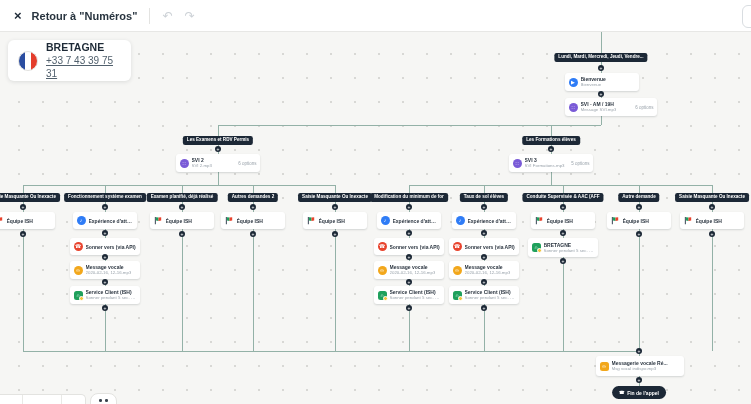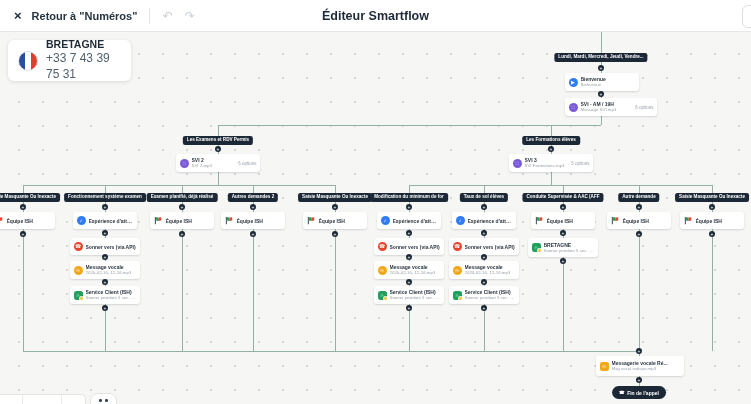--- a/index.html
+++ b/index.html
@@ -37,37 +37,36 @@
   .t{font-size:5px;font-weight:700;color:#2b3540;white-space:nowrap;overflow:hidden;text-overflow:ellipsis;}
   .s{font-size:4.4px;color:#9aa3ab;white-space:nowrap;overflow:hidden;text-overflow:ellipsis;}
   .s:empty{display:none;}
   .opt{font-size:4.5px;color:#9aa3ab;margin-left:auto;white-space:nowrap;padding-left:3px;}
   .endpill{position:absolute;transform:translateX(-50%);background:#1c2836;color:#fff;border-radius:8px;font-size:5px;font-weight:600;display:flex;align-items:center;gap:2.5px;padding:3.5px 7px;z-index:3;cursor:pointer;}
   .endpill .pic{font-size:4.5px;}
   
   .numcard{position:absolute;left:8px;top:9px;width:123px;height:41px;background:#fff;border-radius:6px;box-shadow:0 1px 4px rgba(25,35,45,.12);display:flex;align-items:center;gap:8px;padding:0 10px;box-sizing:border-box;z-index:5;}
   .flag{width:18px;height:18px;border-radius:50%;background:linear-gradient(90deg,#2b4da0 33%,#fff 33% 66%,#e43d2c 66%);border:0.5px solid #e2e2e0;flex:0 0 auto;}
   .numcard .nm{font-size:10.5px;font-weight:800;color:#1e2a37;line-height:1.25;}
-  .numcard .ph{font-size:12px;color:#51606d;cursor:pointer;line-height:1.3;}
+  .numcard .ph{font-size:10px;color:#51606d;text-decoration:underline;cursor:pointer;line-height:1.3;}
   
   .btool{position:absolute;left:0;top:363px;width:85px;height:12px;background:#fff;border:1px solid #e3e3e0;border-bottom:none;border-left:none;border-radius:0 5px 0 0;z-index:6;display:flex;}
   .btool .seg{border-right:1px solid #e9e9e6;}
   .minimap{position:absolute;left:90px;top:362px;width:25px;height:13px;background:#fff;border:1px solid #e3e3e0;border-radius:8px 8px 0 0;z-index:6;display:flex;align-items:center;justify-content:center;gap:3px;}
   .minimap i{width:2.6px;height:2.6px;border-radius:50%;background:#39434d;display:block;}
 </style>
 </head>
 <body>
 
 <div class="hdr">
   <span class="close">×</span>
   <span class="back">Retour à "Numéros"</span>
   <span class="div"></span>
   <span class="uarr">↶</span>
   <span class="uarr">↷</span>
-  <span class="title">Éditeur Smartflow</span>
   <span class="edgebox"></span>
 </div>
 
 <div class="canvas">
 
   <div class="numcard">
     <span class="flag"></span>
     <span>
       <div class="nm">BRETAGNE</div>
       <div class="ph">+33 7 43 39 75 31</div>

